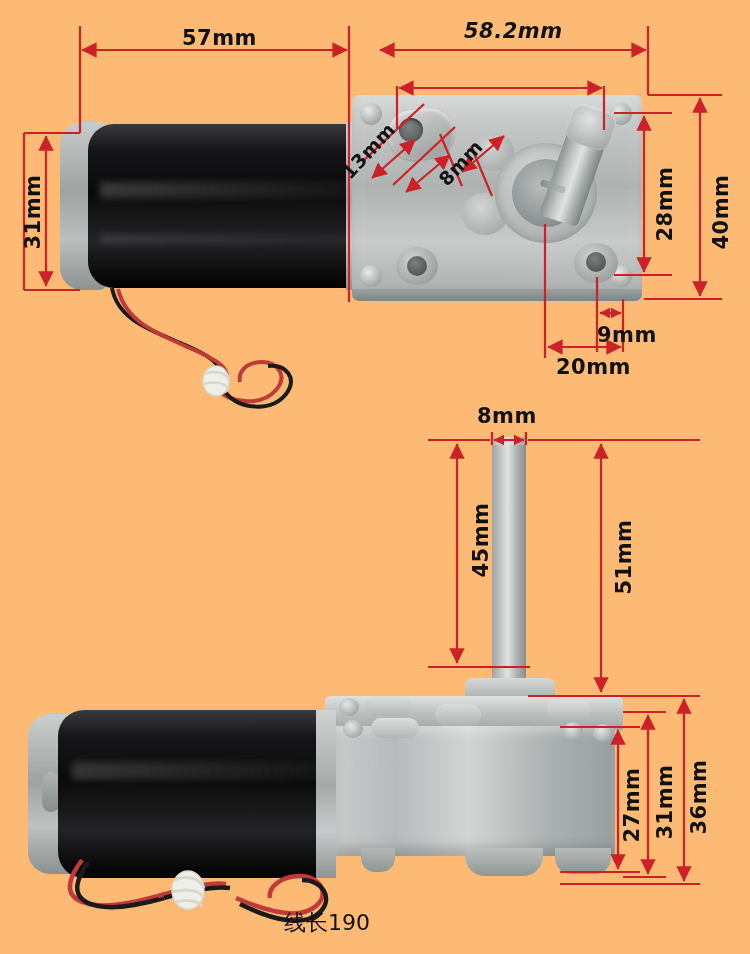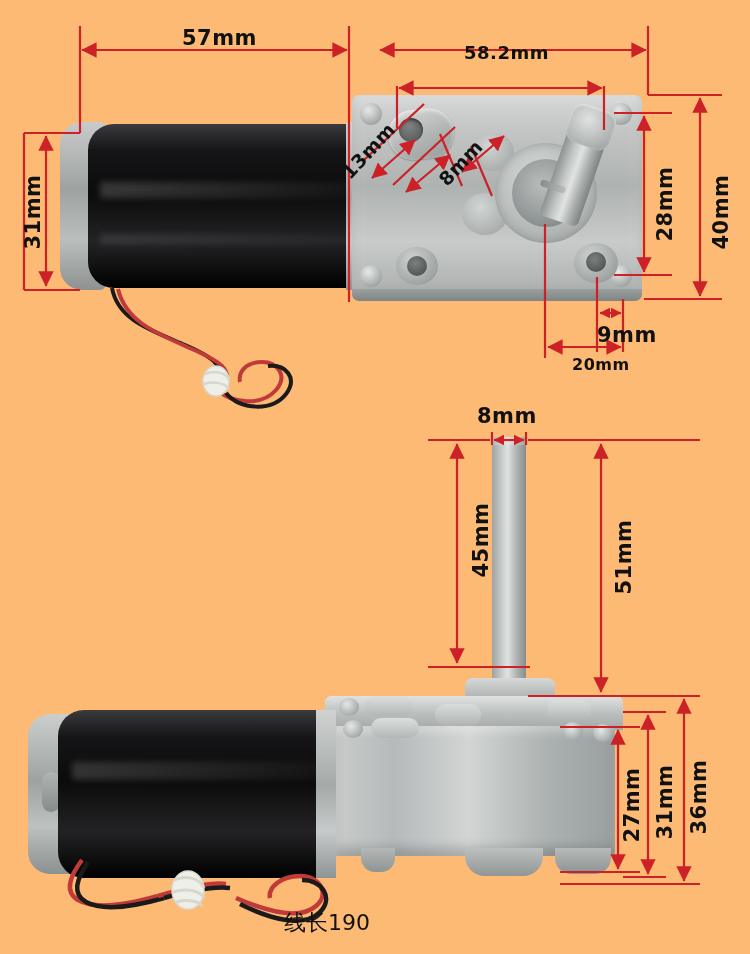--- a/index.html
+++ b/index.html
@@ -251,35 +251,35 @@
       <path d="M648 715 L648 874" marker-start="url(#ah)" marker-end="url(#ah)"></path>
 
       <path d="M560 696 L700 696"></path>
       <path d="M560 884 L700 884"></path>
       <path d="M684 699 L684 881" marker-start="url(#ah)" marker-end="url(#ah)"></path>
     </g>
   </svg>
 
   <div class="dim-label" style="left:182px;top:26px;font-size:21px;">57mm</div>
 
-  <div class="dim-label" style="left:464px;top:42px;font-size:18px;">58.2mm</div>
+  <div class="dim-label" style="left:464px;top:19px;font-size:21px;font-style:italic;">58.2mm</div>
 
   <div class="dim-label vlabel" style="left:-5px;top:200px;font-size:21px;transform:rotate(-90deg);">31mm</div>
 
   <div class="dim-label" style="left:337px;top:168px;font-size:19px;transform:rotate(-47deg);transform-origin:0 0;">13mm</div>
 
   <div class="dim-label" style="left:434px;top:175px;font-size:19px;transform:rotate(-47deg);transform-origin:0 0;">8mm</div>
 
   <div class="dim-label vlabel" style="left:627px;top:192px;font-size:21px;transform:rotate(-90deg);">28mm</div>
 
   <div class="dim-label vlabel" style="left:683px;top:200px;font-size:21px;transform:rotate(-90deg);">40mm</div>
 
   <div class="dim-label" style="left:597px;top:323px;font-size:21px;">9mm</div>
 
-  <div class="dim-label" style="left:572px;top:355px;font-size:16px;">20mm</div>
+  <div class="dim-label" style="left:556px;top:355px;font-size:21px;">20mm</div>
 
   <div class="dim-label" style="left:477px;top:404px;font-size:21px;">8mm</div>
 
   <div class="dim-label vlabel" style="left:443px;top:528px;font-size:21px;transform:rotate(-90deg);">45mm</div>
 
   <div class="dim-label vlabel" style="left:586px;top:545px;font-size:21px;transform:rotate(-90deg);">51mm</div>
 
   <div class="dim-label vlabel" style="left:594px;top:793px;font-size:21px;transform:rotate(-90deg);">27mm</div>
 
   <div class="dim-label vlabel" style="left:627px;top:790px;font-size:21px;transform:rotate(-90deg);">31mm</div>

